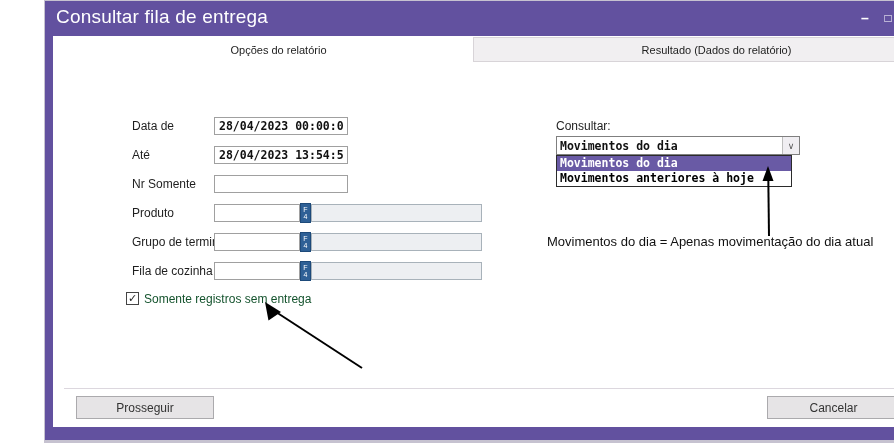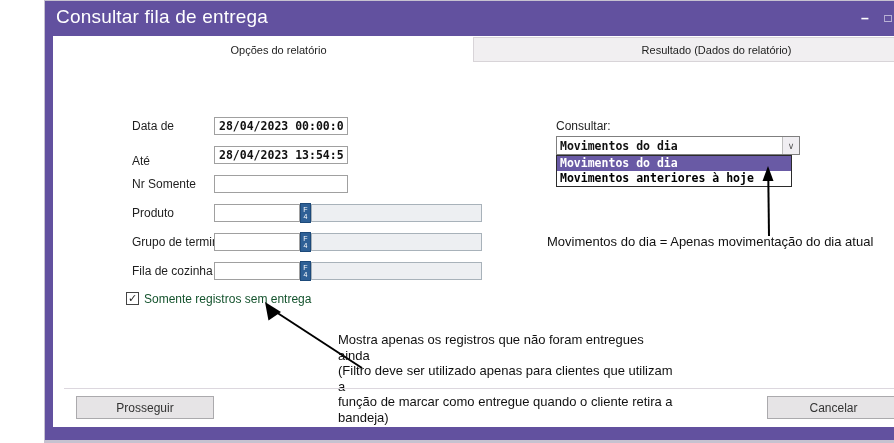--- a/index.html
+++ b/index.html
@@ -89,21 +89,21 @@
   <div class="content"></div>
 
   <div class="tab tab-active">
       <span>Opções do relatório</span>
     </div>
   <div class="tab tab-inactive">
       <span>Resultado (Dados do relatório)</span>
     </div>
 
   <div class="field-label" style="top:119px">Data de</div>
-  <div class="field-label" style="top:154px">Até</div>
+  <div class="field-label" style="top:148px">Até</div>
   <div class="field-label" style="top:177px">Nr Somente</div>
   <div class="field-label" style="top:206px">Produto</div>
   <div class="field-label" style="top:235px">Grupo de terminal</div>
   <div class="field-label" style="top:264px">Fila de cozinha</div>
 
   <input class="text-input" style="left: 170px; top: 117px; width: 134px;" value="28/04/2023 00:00:00">
   <input class="text-input" style="left: 170px; top: 146px; width: 134px;" value="28/04/2023 13:54:51">
   <input class="text-input" style="left: 170px; top: 175px; width: 134px;" value="">
 
   <input class="text-input lookup-code" style="left: 170px; top: 204px;" value="">
@@ -136,23 +136,20 @@
     <polygon points="26,6 20.5,21 31.5,21" fill="#000"></polygon>
   </svg>
 
   <div class="note" style="left:503px;top:234px">Movimentos do dia = Apenas movimentação do dia atual</div>
 
   <svg class="arrow-svg" style="left:208px;top:294px" width="120" height="86">
     <line x1="24" y1="18" x2="110" y2="74" stroke="#000" stroke-width="2"></line>
     <polygon points="13,8 16.5,26.5 29,18" fill="#000"></polygon>
   </svg>
 
-  <div class="note note-block" style="left:294px;top:332px;width:340px">Mostra apenas os registros que não foram entregues ainda
-(Filtro deve ser utilizado apenas para clientes que utilizam a
-função de marcar como entregue quando o cliente retira a bandeja)</div>
 
   <div class="separator"></div>
   <div class="footer-btn btn-proceed">
       <span>Prosseguir</span>
     </div>
   <div class="footer-btn btn-cancel">
       <span>Cancelar</span>
     </div>
 </div>
 

